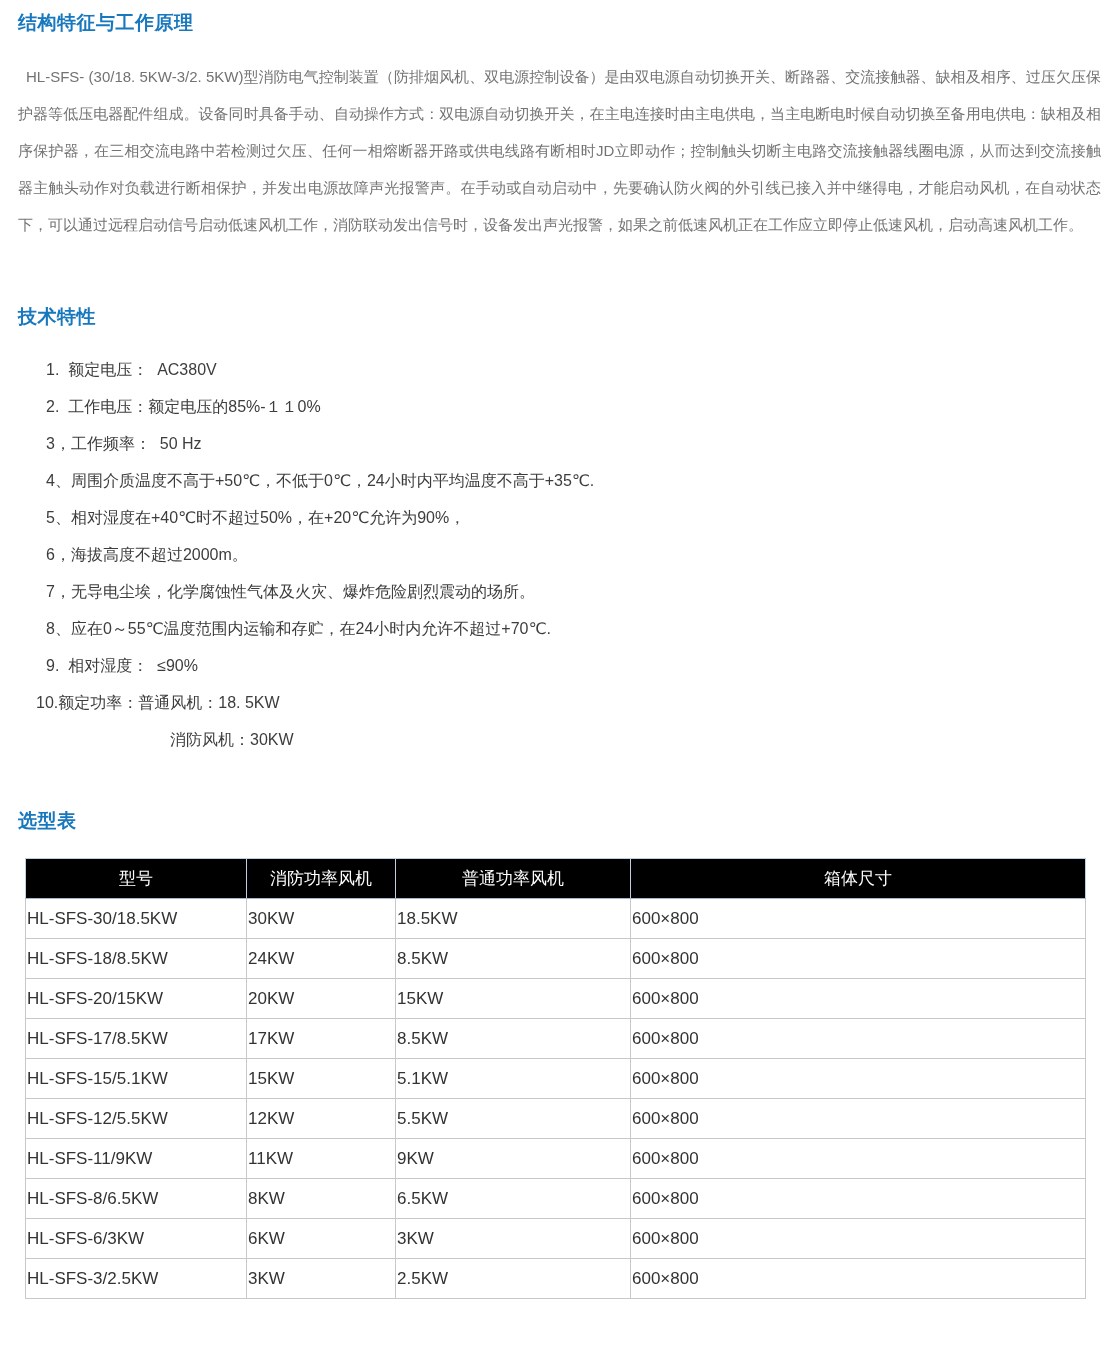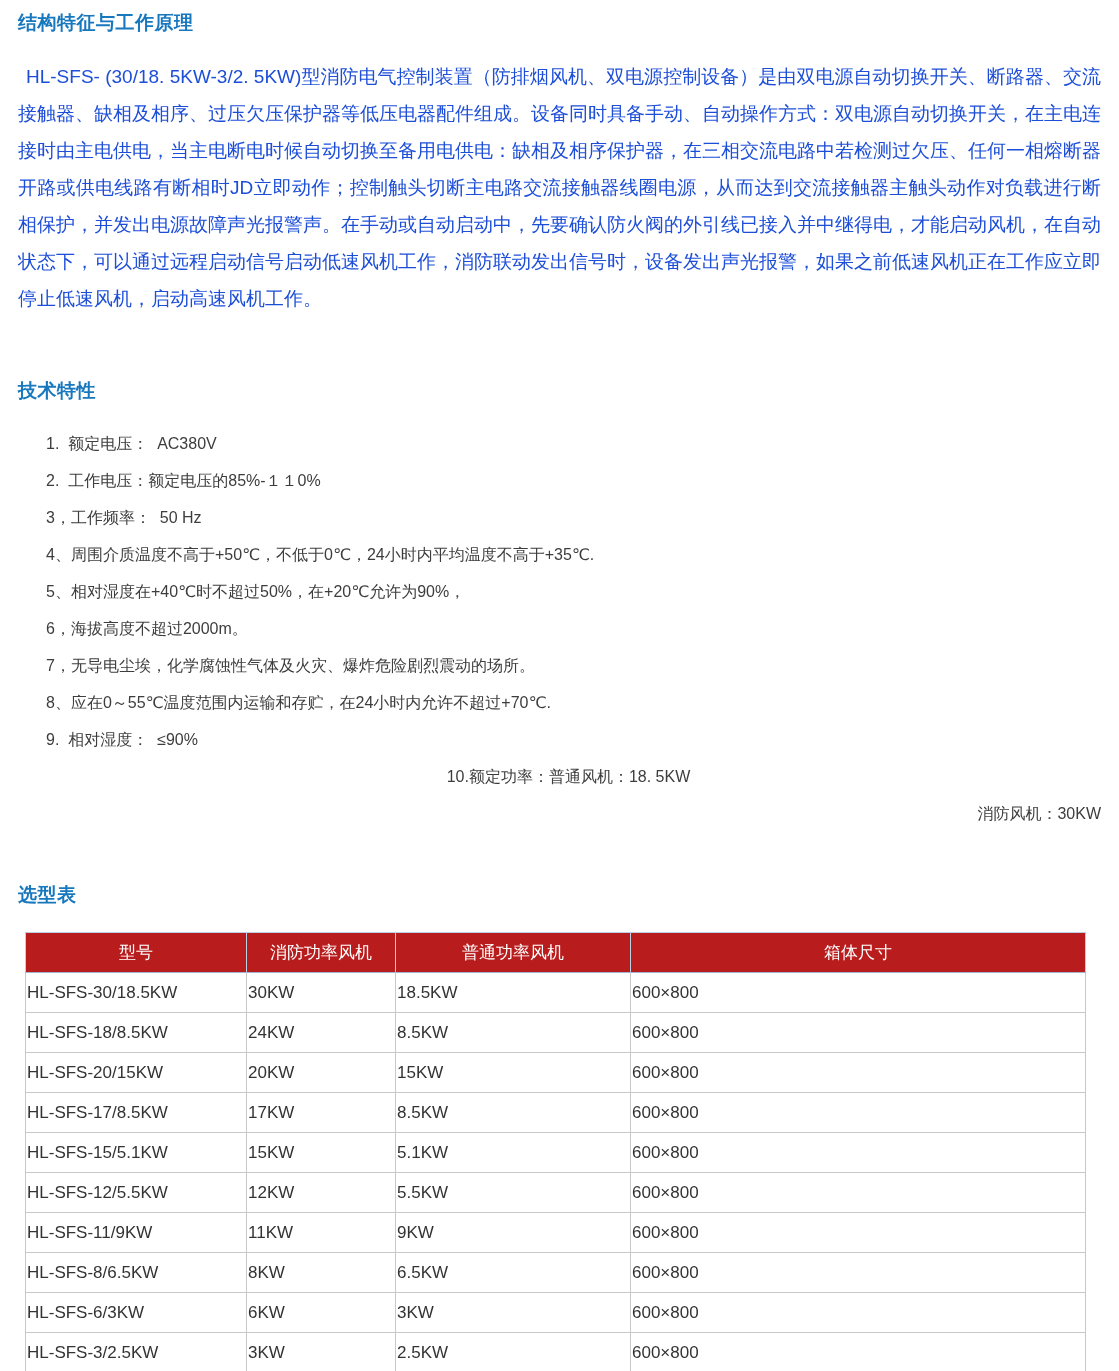--- a/index.html
+++ b/index.html
@@ -23,65 +23,63 @@
     margin: 0;
     color: #1878be;
     font-size: 19px;
     line-height: 26px;
     font-weight: 600;
     letter-spacing: 0.5px;
   }
   .structure-paragraph {
     margin: 22px 0 0 0;
     width: 1083px;
-    font-size: 19px;
+    font-size: 15px;
     line-height: 37px;
     text-align: justify;
     text-indent: 8px;
-    color: #1d4ed8;
+    color: #737373;
   }
   .tech-title {
     margin-top: 62px;
     font-family: Liberation Mono, monospace;
   }
   .tech-list {
     margin: 20px 0 0 0;
     padding: 0 0 0 28px;
     list-style: none;
     font-size: 16px;
     line-height: 37px;
     color: #3d3d3d;
   }
   .tech-item {
     white-space: pre-wrap;
   }
   .tech-item.outdent {
     margin-left: -10px;
-    text-align: center;
   }
   .tech-item.cont {
     padding-left: 124px;
-    text-align: right;
   }
   .selection-title {
     margin-top: 50px;
   }
   .selection-table {
     margin: 24px 0 0 7px;
     border-collapse: collapse;
     table-layout: fixed;
     width: 1060px;
     font-size: 17px;
   }
   .selection-table col.c1 { width: 221px; }
   .selection-table col.c2 { width: 149px; }
   .selection-table col.c3 { width: 235px; }
   .selection-table col.c4 { width: 455px; }
   .selection-table th {
-    background: #b91c1c;
+    background: #000000;
     color: #ffffff;
     font-weight: 400;
     height: 37px;
     text-align: center;
     border: 1px solid #bcd0e2;
     border-bottom: 1px solid #9db8cf;
   }
   .selection-table th + th {
     border-left: 1px solid #e6eef5;
   }

